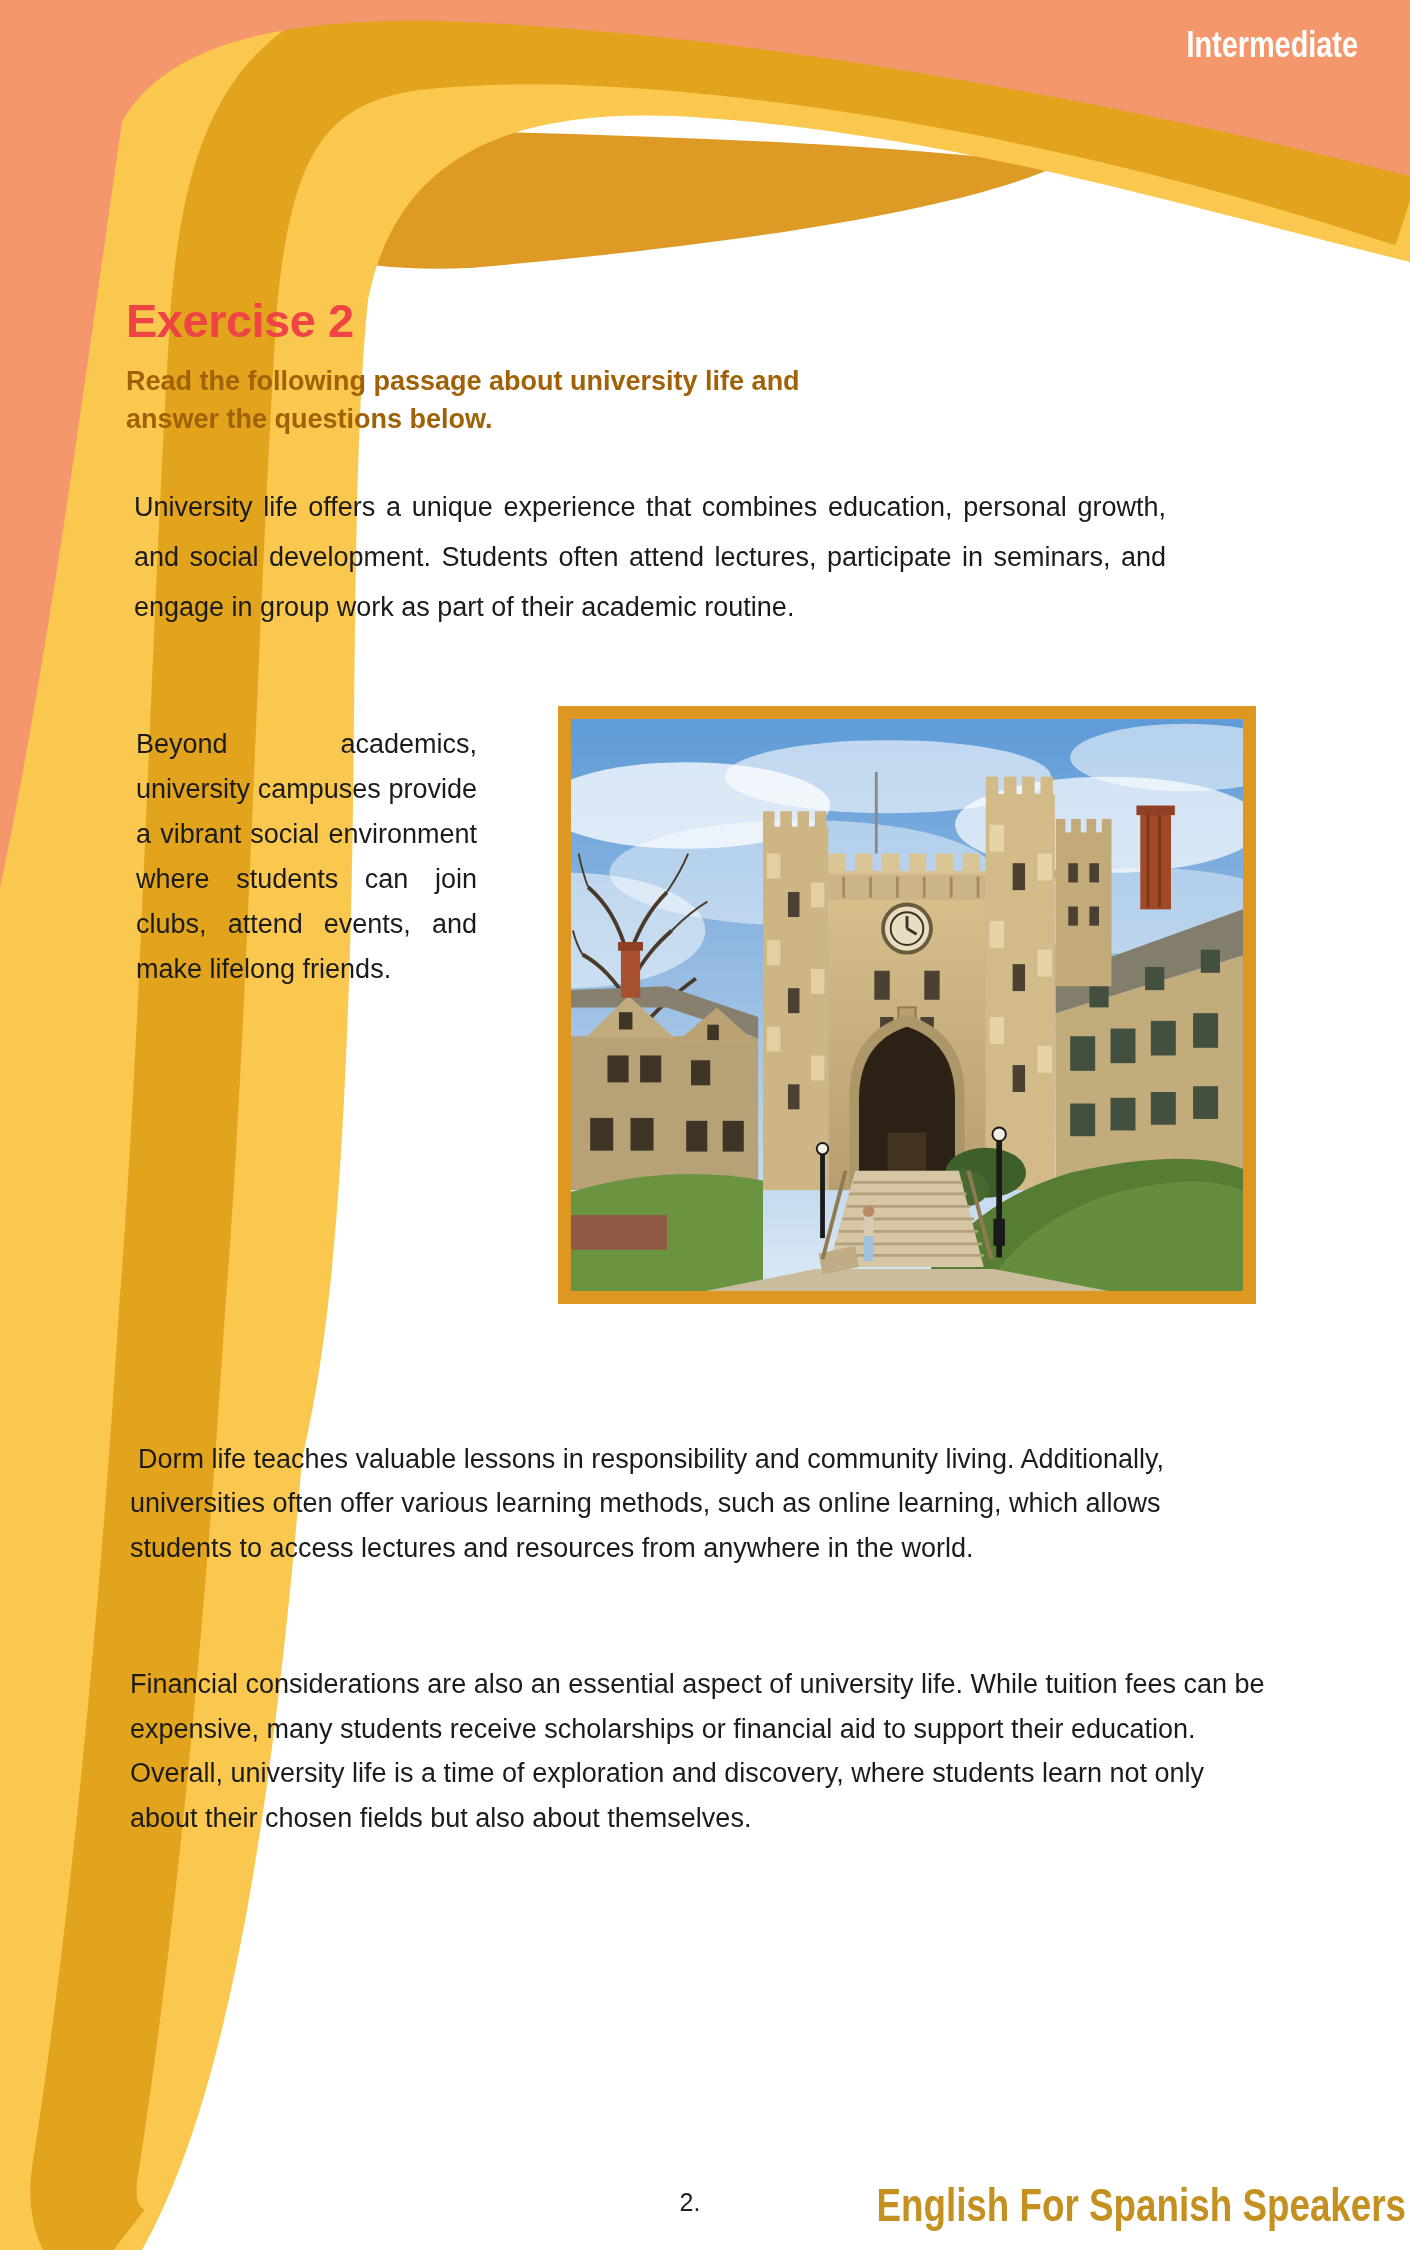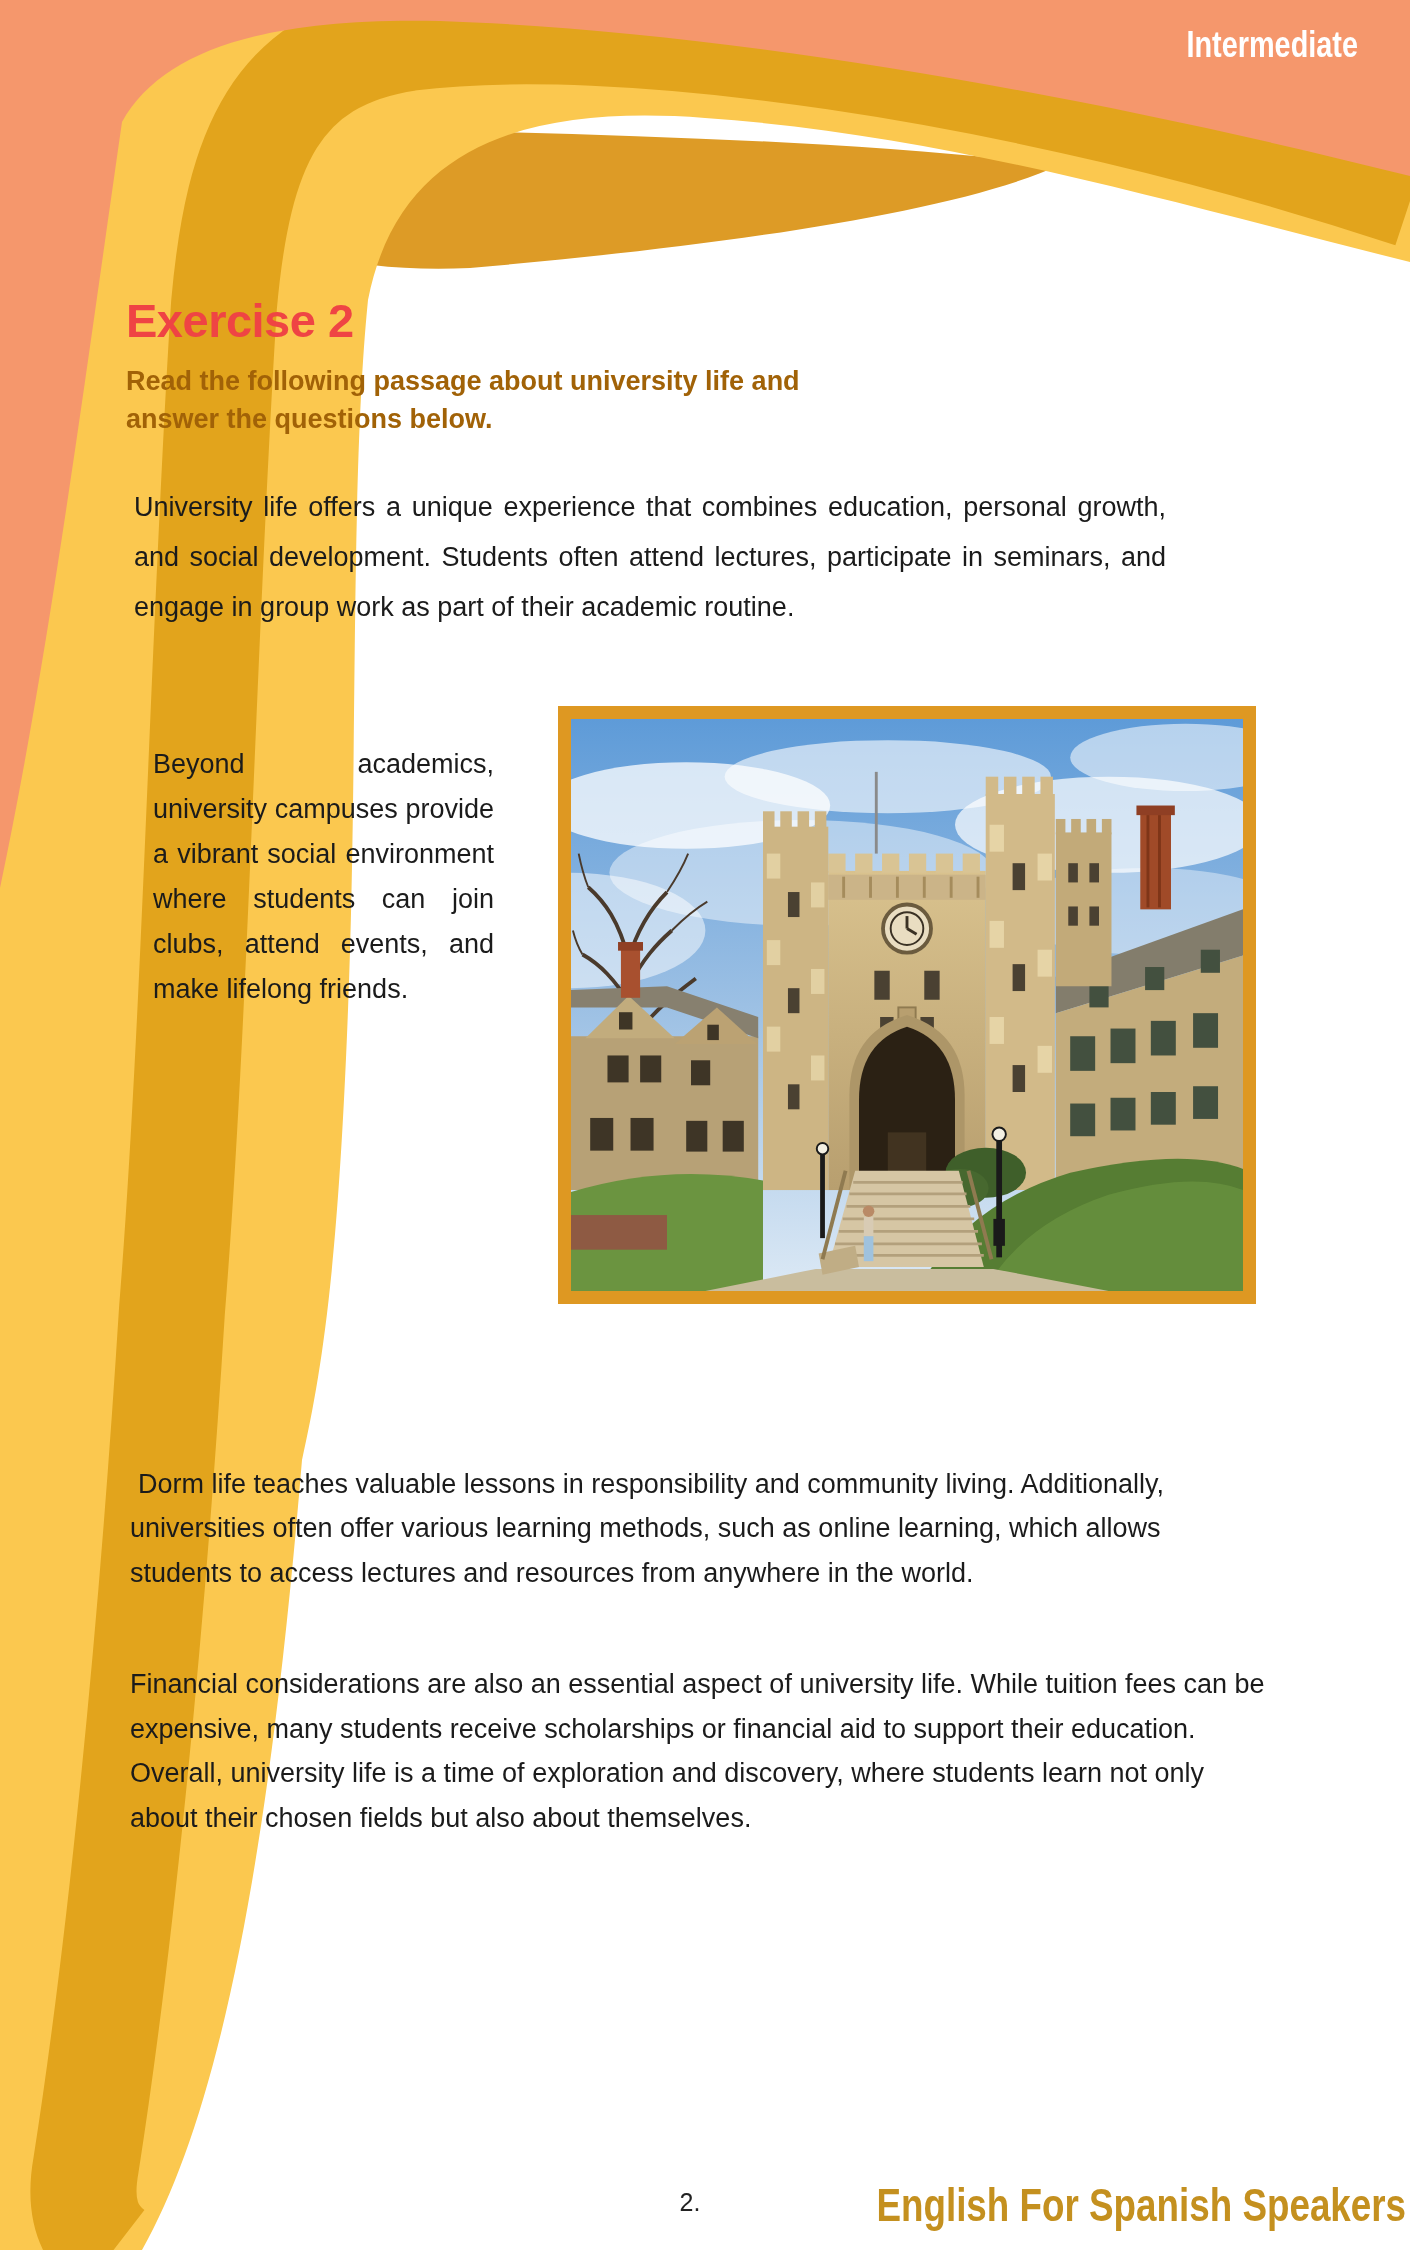--- a/index.html
+++ b/index.html
@@ -30,32 +30,32 @@
     line-height:1.42;
   }
   .bodytext{
     font-size:27px;font-weight:400;color:#1b1b1b;
   }
   #p1{
     left:134px;top:482px;width:1032px;
     line-height:1.86;text-align:justify;
   }
   #p2col{
-    left:153px;top:722px;width:341px;
-    line-height:1.67;text-align:justify;margin-top:20px;
+    left:136px;top:722px;width:341px;
+    line-height:1.67;text-align:justify;
   }
   #photo-frame{
     left:558px;top:706px;width:698px;height:598px;
     border:13px solid #DE9822;box-sizing:border-box;
     background:#cfe0ef;
   }
   #photo-frame svg{display:block;width:100%;height:100%;}
   #p3{
     left:130px;top:1437px;width:1140px;
-    line-height:1.64;text-indent:8px;margin-top:25px;
+    line-height:1.64;text-indent:8px;
   }
   #p4{
     left:130px;top:1662px;width:1140px;
     line-height:1.65;
   }
   #pageno{
     left:655px;top:2188px;width:70px;text-align:center;
     font-size:25px;color:#222222;
   }
   #brand{

